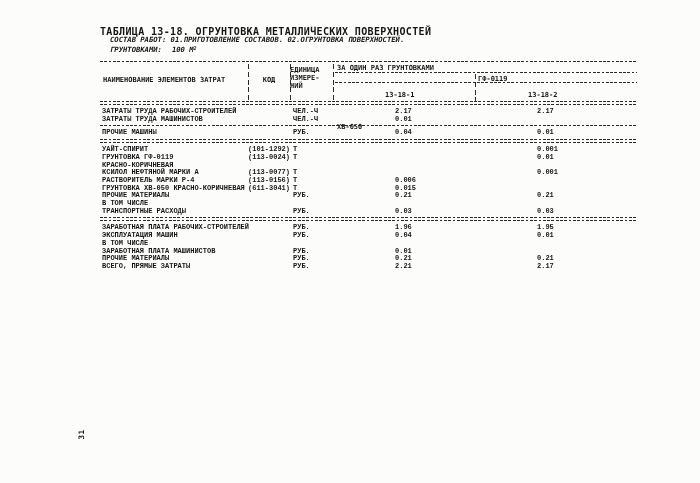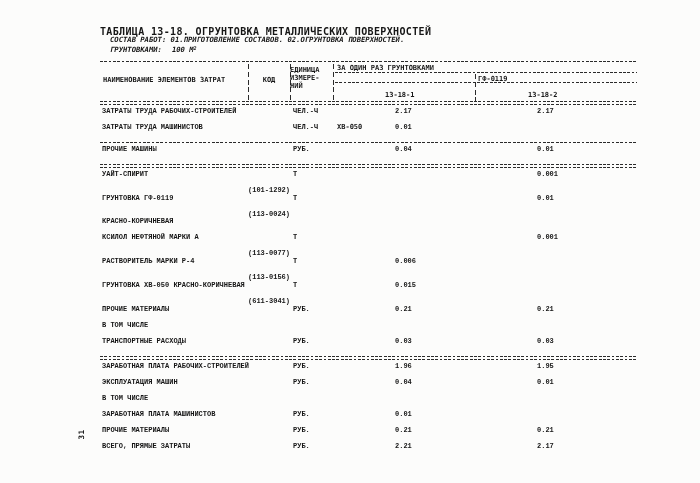--- a/index.html
+++ b/index.html
@@ -45,21 +45,21 @@
   .thead .hv1{position:absolute;left:237px;top:11px;white-space:pre;margin-top:48px;}
   .thead .hv2{position:absolute;left:378px;top:11px;white-space:pre;}
   .thead .hdashD{position:absolute;left:235px;right:0;top:18px;}
   .thead .hc1{position:absolute;left:285px;top:27px;white-space:pre;}
   .thead .hc2{position:absolute;left:428px;top:27px;white-space:pre;}
 
   .tbody{margin-top:3px;font-family:Liberation Mono, monospace;}
   .trow{display:flex;line-height:7.7px;white-space:pre;}
   .trow > div{box-sizing:border-box;overflow:visible;}
   .c-name{width:148px;padding-left:2px;}
-  .c-code{width:42px;margin-top:16px;}
+  .c-code{width:42px;}
   .c-unit{width:43px;padding-left:3px;}
   .c-v1{width:142px;padding-left:62px;}
   .c-v2{width:162px;padding-left:62px;}
 
   .page-number{
     position:absolute;left:76px;top:430px;
     font-size:7.5px;letter-spacing:0.5px;
     transform:rotate(-90deg);transform-origin:center;
   }
 </style>

